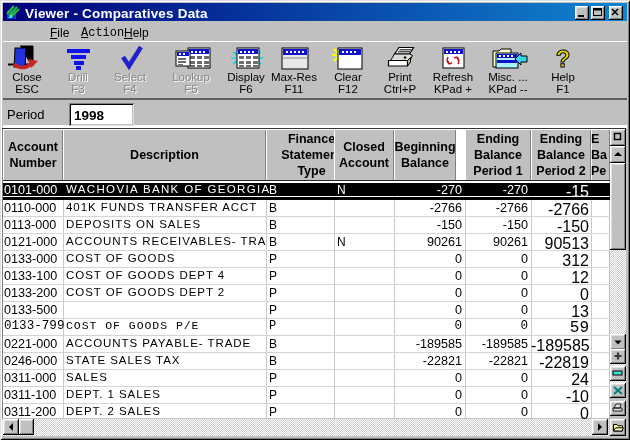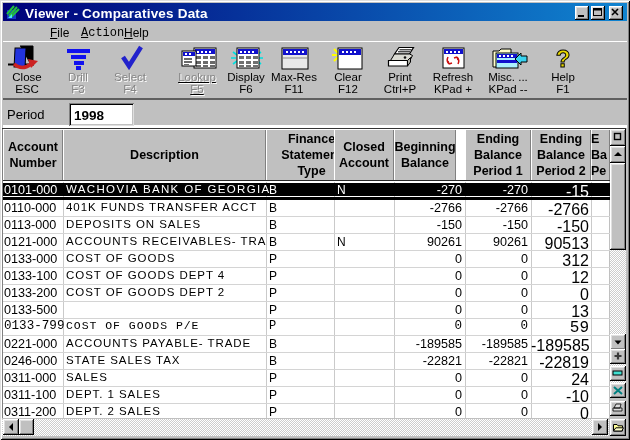--- a/index.html
+++ b/index.html
@@ -107,21 +107,21 @@
  <div class="lb">Drill<br>F3</div>
 </div>
 <div class="tb abs dis" style="left:103px;top:44px;">
  <div class="ic">
       <svg width="54" height="26">
   <path d="M20 12 L26 21 L38 2" stroke="#2222cc" stroke-width="4.5" fill="none"></path>
  </svg>
     </div>
  <div class="lb">Select<br>F4</div>
 </div>
-<div class="tb abs dis" style="left:170px;top:44px;text-decoration:underline;">
+<div class="tb abs dis" style="left:164px;top:44px;">
  <div class="ic">
       <svg width="54" height="26">
   <rect x="24" y="3" width="22" height="20" fill="#fff" stroke="#000"></rect>
   <rect x="25" y="4" width="20" height="5" fill="#1111cc"></rect>
   <g fill="#fff">
           <rect x="27" y="6" width="2" height="2"></rect>
           <rect x="31" y="6" width="2" height="2"></rect>
           <rect x="35" y="6" width="2" height="2"></rect>
           <rect x="39" y="6" width="2" height="2"></rect>
         </g>

